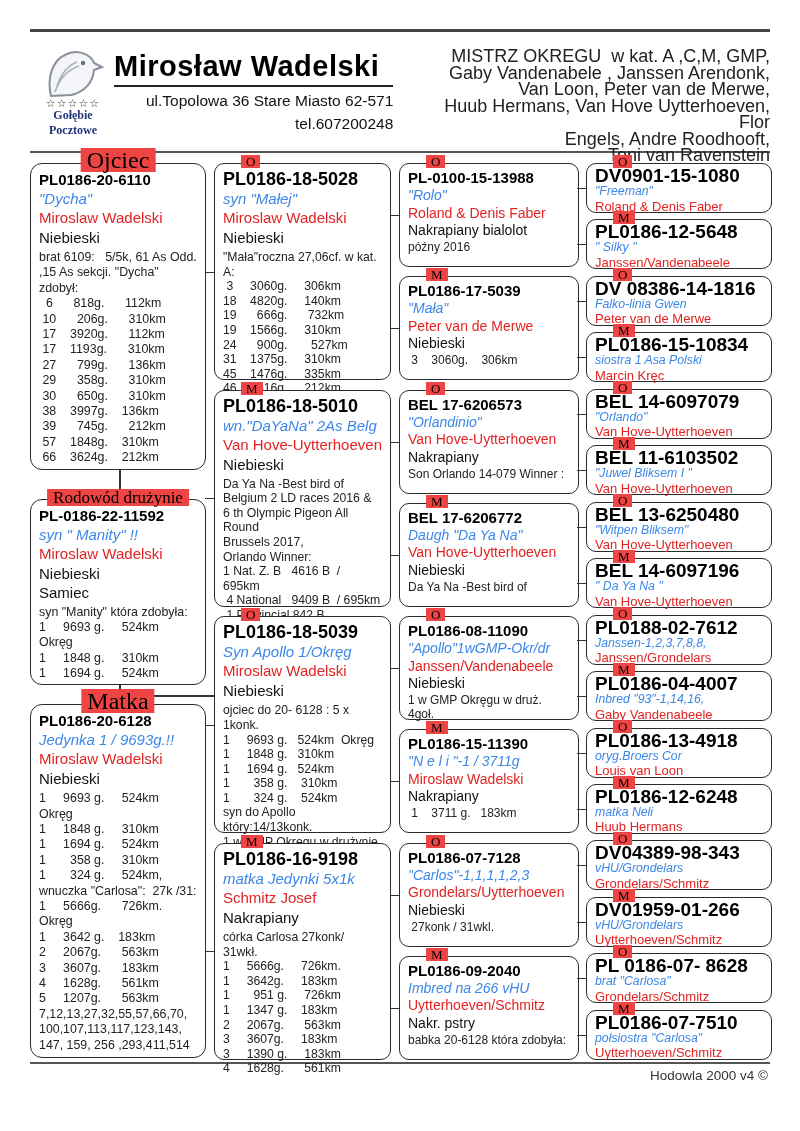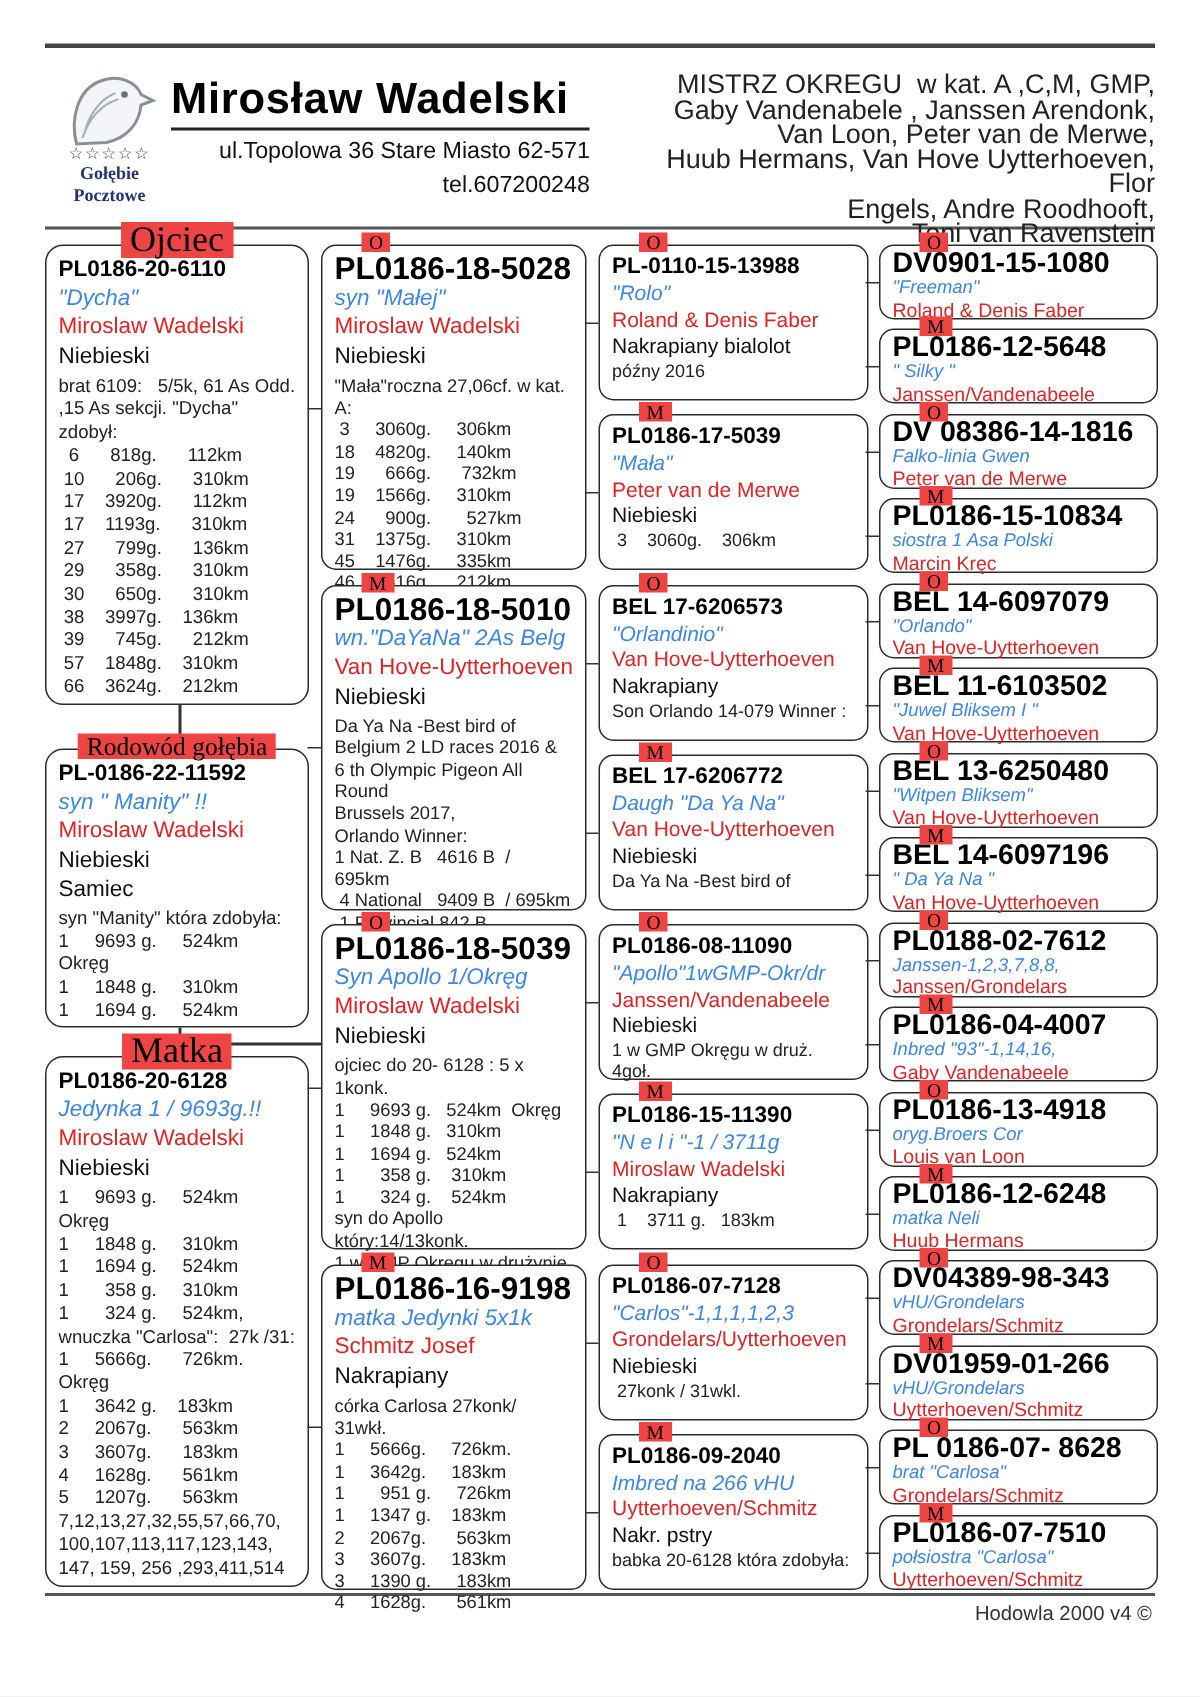--- a/index.html
+++ b/index.html
@@ -37,21 +37,21 @@
     padding:6px 8px 4px 8px;box-sizing:border-box;}
   .col-2 .pbox,.col-3 .pbox,.col-4 .pbox::before{}
   .col-2 .pbox::before,.col-3 .pbox::before,.col-4 .pbox::before{
     content:"";position:absolute;left:-10px;top:50%;width:9px;border-top:1.8px solid #333;}
   .legend{position:absolute;background:#ef4444;padding:0 6px;
     font-family:"Liberation Serif",serif;font-weight:normal;color:#000;}
   .legend.big{top:-16px;left:50%;transform:translateX(-50%);font-size:24px;line-height:24px;}
   .legend.med{top:-11px;left:50%;transform:translateX(-50%);font-size:17px;line-height:17px;white-space:nowrap;}
   .legend.om{top:-9px;left:26px;font-size:13px;line-height:13px;padding:0 5px;}
 
-  .ring{font-size:21px;font-weight:bold;color:#000;line-height:19px;white-space:nowrap;}
+  .ring{font-size:18px;font-weight:bold;color:#000;line-height:19px;white-space:nowrap;}
   .pname{font-size:15px;font-style:italic;color:#3b87e8;line-height:19px;white-space:nowrap;}
   .fancier{font-size:15px;color:#e32222;line-height:19px;white-space:nowrap;}
   .details{font-size:15px;color:#111;line-height:19px;white-space:pre-wrap;margin-top:1px;}
   .notes{font-size:12.4px;color:#222;line-height:15.4px;white-space:pre-wrap;margin-top:3px;}
 
   .g1box{border-radius:12px;}
   .g1box .ring{font-size:15px;}
   .box-ojciec{height:307px;}
   .box-rodowod{height:186px;}
   .box-matka{flex:1;}
@@ -128,21 +128,21 @@
  30      650g.      310km
  38    3997g.    136km
  39      745g.      212km
  57    1848g.    310km
  66    3624g.    212km</div>
     </div>
     <div class="conn conn1">
         <div class="v"></div>
       </div>
     <div class="pbox g1box box-rodowod">
-      <span class="legend med">Rodowód gołębia</span>
+      <span class="legend med">Rodowód drużynie</span>
       <div class="ring">PL-0186-22-11592</div>
       <div class="pname">syn " Manity" !!</div>
       <div class="fancier">Miroslaw Wadelski</div>
       <div class="details">Niebieski
 Samiec</div>
       <div class="notes">syn "Manity" która zdobyła:
 1     9693 g.     524km  Okręg
 1     1848 g.     310km
 1     1694 g.     524km</div>
     </div>
@@ -242,21 +242,21 @@
 3     3607g.     183km
 3     1390 g.     183km
 4     1628g.      561km</div>
       </div>
     </div>
 
   <div class="col col-3">
 
       <div class="pbox">
         <span class="legend om">O</span>
-        <div class="ring">PL-0110-15-13988</div>
+        <div class="ring">PL-0100-15-13988</div>
         <div class="pname">"Rolo"</div>
         <div class="fancier">Roland &amp; Denis Faber</div>
         <div class="details">Nakrapiany bialolot</div>
         <div class="notes">późny 2016</div>
       </div>
 
       <div class="pbox">
         <span class="legend om">M</span>
         <div class="ring">PL0186-17-5039</div>
         <div class="pname">"Mała"</div>

